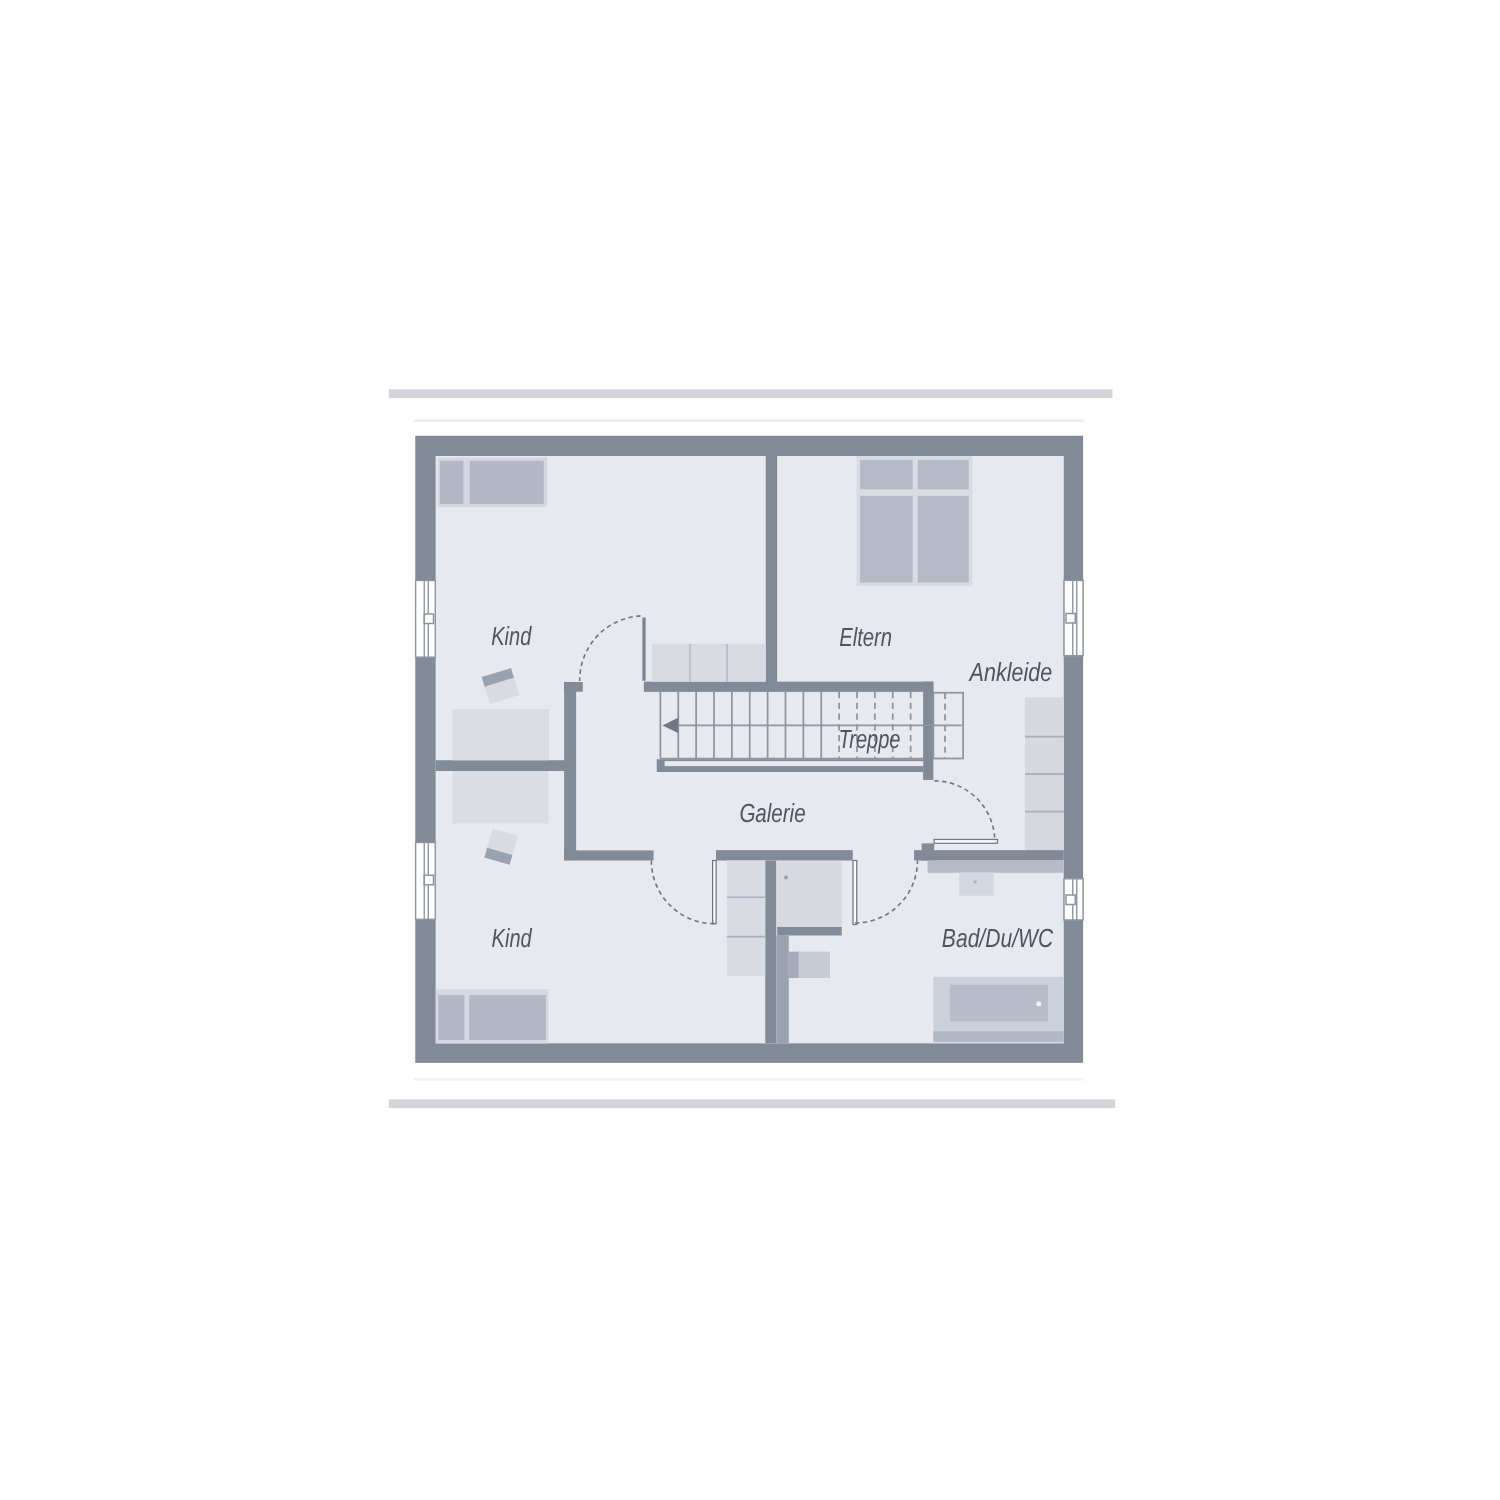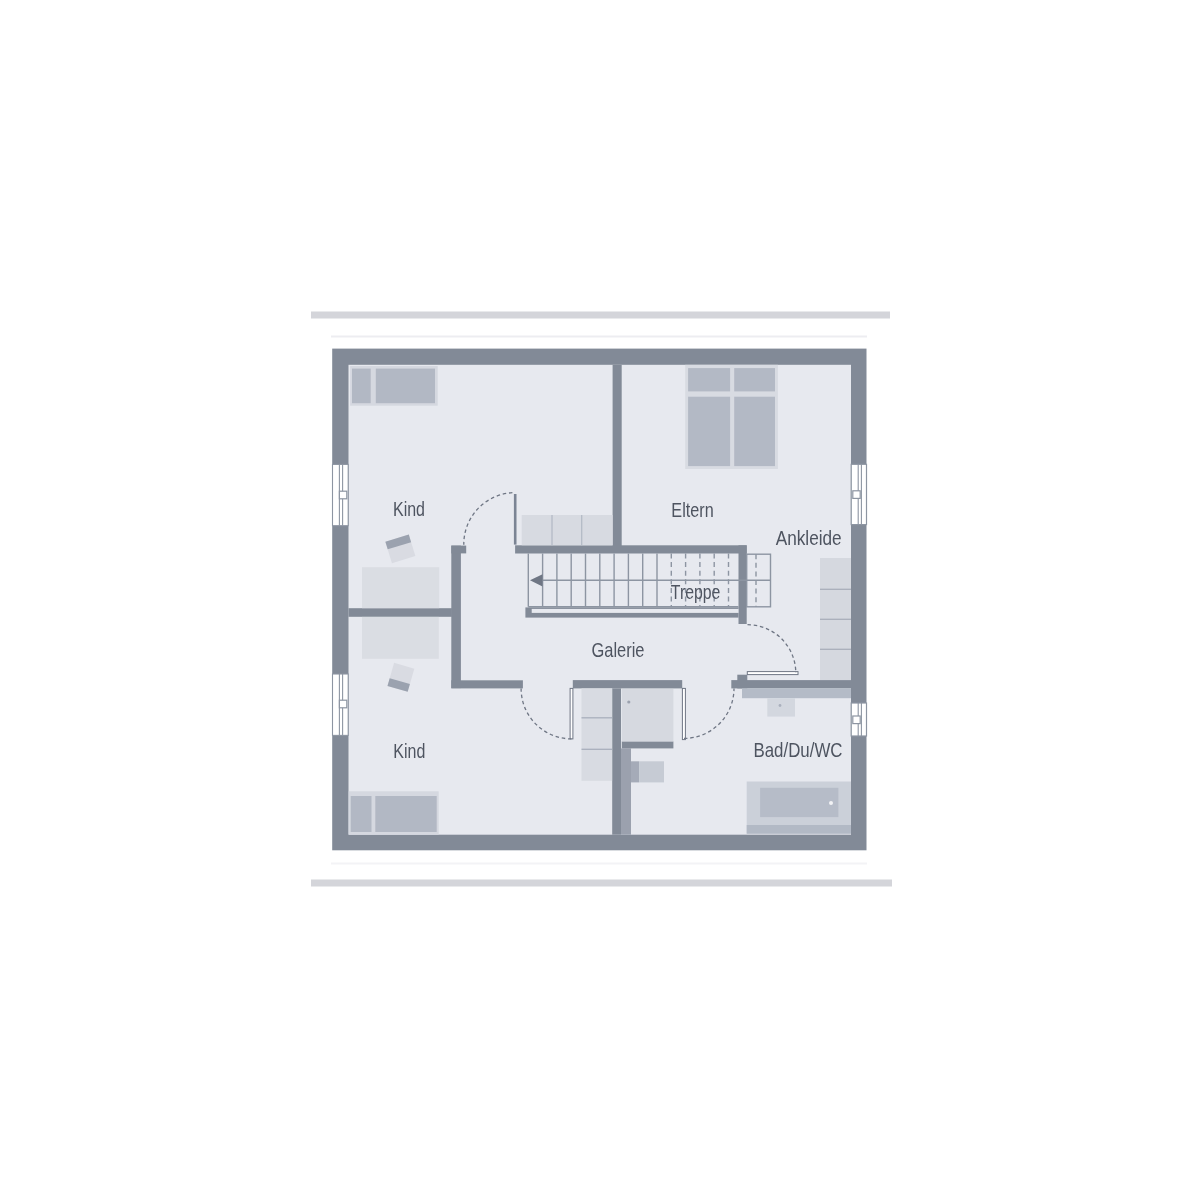--- a/index.html
+++ b/index.html
@@ -1,16 +1,16 @@
 <!DOCTYPE html>
 <html><head>
 <meta charset="utf-8">
 <style>
   html,body{margin:0;padding:0;background:#ffffff;}
-  .page{width:1200px;height:1200px;position:relative;font-family:"Liberation Sans",sans-serif;}
+  .page{width:1200px;height:1200px;position:relative;font-family:"Liberation Sans",sans-serif;font-style:italic;}
   text{font-family:"Liberation Sans",sans-serif;fill:#4e5460;}
 </style>
 </head>
 <body>
 <div class="page">
 <svg width="1200" height="1200" viewBox="0 0 1200 1200" xmlns="http://www.w3.org/2000/svg" shape-rendering="crisp-edges">
 
   <rect x="0" y="0" width="1200" height="1200" fill="#ffffff"></rect>
 
   <rect x="311" y="311.5" width="579" height="7" fill="#d4d5da"></rect>

